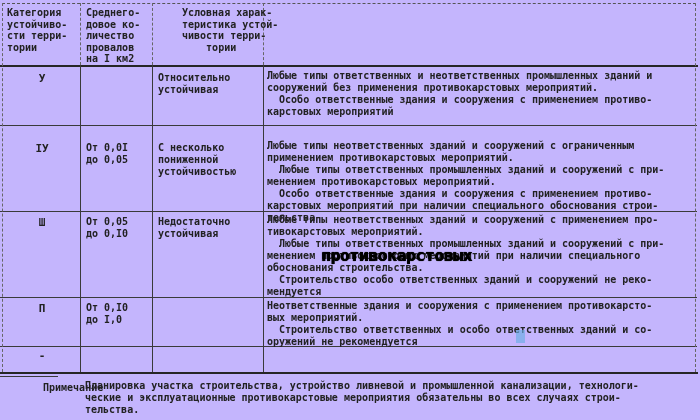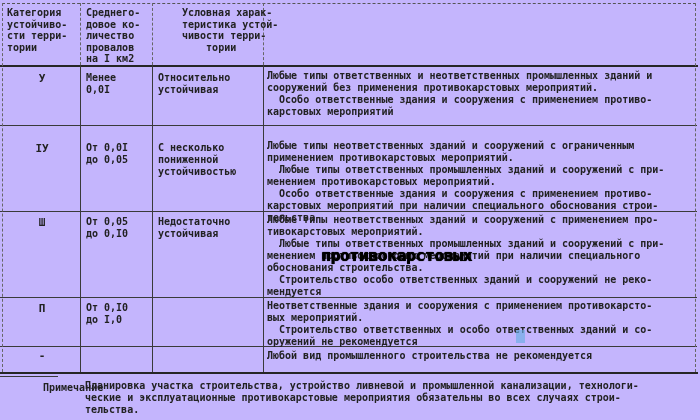--- a/index.html
+++ b/index.html
@@ -99,22 +99,20 @@
 личество
 провалов
 на I км2</div>
   <div class="hdr h-c3">Условная харак-
 теристика устой-
 чивости терри-
     тории</div>
 
   <div class="row r0">
     <div class="cat">У</div>
-    <div class="cell c2">Менее
-0,0I</div>
     <div class="cell c3">Относительно
 устойчивая</div>
     <div class="cell c4">Любые типы ответственных и неответственных промышленных зданий и
 сооружений без применения противокарстовых мероприятий.
   Особо ответственные здания и сооружения с применением противо-
 карстовых мероприятий</div>
   </div>
 
   <div class="row r1">
     <div class="cat">IУ</div>
@@ -152,21 +150,20 @@
     <div class="cell c2">От 0,I0
 до I,0</div>
     <div class="cell c4">Неответственные здания и сооружения с применением противокарсто-
 вых мероприятий.
   Строительство ответственных и особо ответственных зданий и со-
 оружений не рекомендуется</div>
   </div>
 
   <div class="row r4">
     <div class="cat">-</div>
-    <div class="cell c4">Любой вид промышленного строительства не рекомендуется</div>
   </div>
 
   <div class="overprint">противокарстовых</div>
   <div class="highlight"></div>
 
   <div class="note-label">Примечание</div>
   <div class="note-text">Планировка участка строительства, устройство ливневой и промышленной канализации, технологи-
 ческие и эксплуатационные противокарстовые мероприятия обязательны во всех случаях строи-
 тельства.</div>
 

